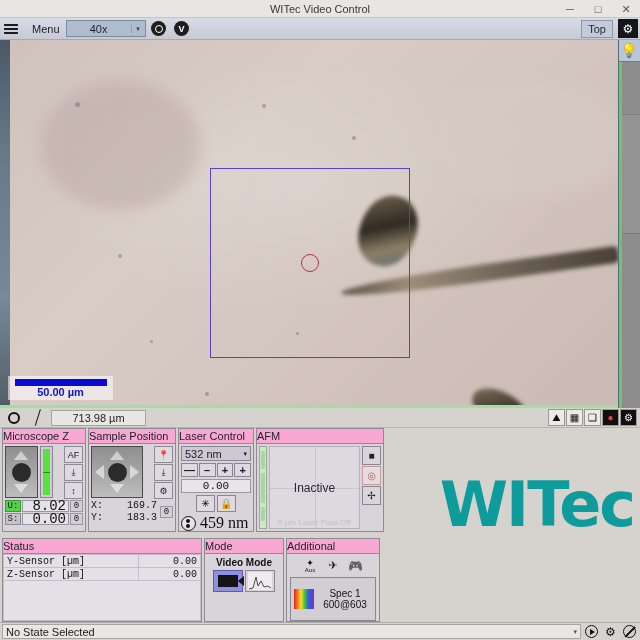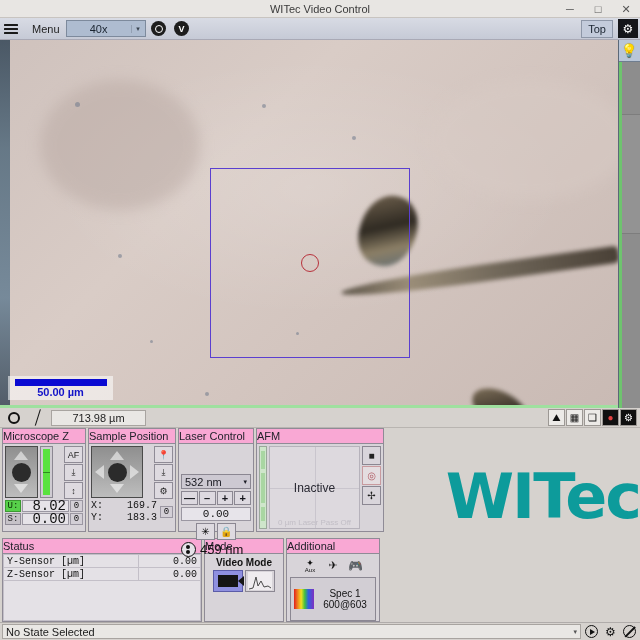--- a/index.html
+++ b/index.html
@@ -219,21 +219,21 @@
   .lc-row3 { display: flex; align-items: center; gap: 4px; margin-top: 2px; }
   .lc-wheel {
     width: 15px; height: 15px; border-radius: 50%; border: 1.5px solid #111;
     position: relative; background: #e5e2e8;
   }
   .lc-wheel::before, .lc-wheel::after {
     content: ""; position: absolute; width: 4px; height: 4px; border-radius: 50%; background: #111;
   }
   .lc-wheel::before { top: 2px; left: 4px; }
   .lc-wheel::after { bottom: 2px; left: 4px; }
-  .lc-nm { font-size: 13px; color: #111; font-family: Liberation Sans, sans-serif; }
+  .lc-nm { font-size: 16px; color: #111; font-family: Liberation Serif, serif; }
 
   .afm-bd { display: flex; gap: 2px; padding: 2px; flex: 1; }
   .afm-strip { width: 8px; background: #cfe6cb; border: 1px solid #9aa89a; position: relative; }
   .afm-strip .seg { position: absolute; left: 1px; right: 1px; background: #a9d6a2; }
   .afm-canvas {
     flex: 1; background: #ddd9de; border: 1px solid #b6b2bb; position: relative;
     display: flex; align-items: center; justify-content: center;
   }
   .afm-canvas .gl { position: absolute; background: #c9c5cd; }
   .afm-canvas .inact { font-size: 12px; color: #2a2a33; position: relative; z-index: 2; }
@@ -243,24 +243,24 @@
   }
   .afm-btns { display: flex; flex-direction: column; gap: 1px; }
   .afm-btn {
     width: 19px; height: 19px; background: #d9d5db; border: 1px solid #8b8792;
     display: flex; align-items: center; justify-content: center; font-size: 10px; color: #222;
   }
   .afm-btn.red { border-color: #c89a9e; color: #b05a62; background: #e4dde0; }
 
   
   .logo {
-    position: absolute; right: 0; top: 38px; width: 260px; height: 110px;
+    position: absolute; right: 0; top: 46px; width: 260px; height: 110px;
     color: #0d9b9b; font-size: 62px; font-weight: bold; letter-spacing: -2px;
     font-family: "DejaVu Sans", sans-serif; line-height: 1; overflow: hidden;
-    display: flex; align-items: flex-start; justify-content: flex-end; 
+    display: flex; align-items: flex-start; justify-content: flex-end; padding-right: 6px;
   }
 
   
   .lower { flex: 1; display: flex; gap: 2px; padding: 2px 0 0 2px; align-items: flex-start; }
   .status-panel { width: 200px; height: 84px; }
   .status-tbl { width: 100%; border-collapse: collapse; font-family: "Liberation Mono", monospace; font-size: 10px; color: #111; }
   .status-tbl td { border: 1px solid #c3bfc8; padding: 0 3px; height: 13px; background: #e4e1e6; }
   .status-tbl td.num { text-align: right; width: 62px; }
   .status-fill { background: #e4e1e6; flex: 1; border: 1px solid #c3bfc8; border-top: none; }
 
@@ -476,21 +476,21 @@
               <span class="v">183.3</span>
             </div>
           </div>
           <span class="vzero" style="margin-top:6px;">0</span>
         </div>
       </div>
     </div>
 
     <div class="panel" style="width:76px; height:104px;">
       <div class="panel-hd">Laser Control</div>
-      <div class="panel-bd" style="flex-direction:column;margin-top:28px;">
+      <div class="panel-bd" style="flex-direction:column;">
         <div class="lc-combo">
           <span>532 nm</span>
           <span class="ar">▾</span>
         </div>
         <div class="lc-btns">
           <div class="lc-btn">—</div>
           <div class="lc-btn">–</div>
           <div class="lc-btn">+</div>
           <div class="lc-btn">+</div>
         </div>

